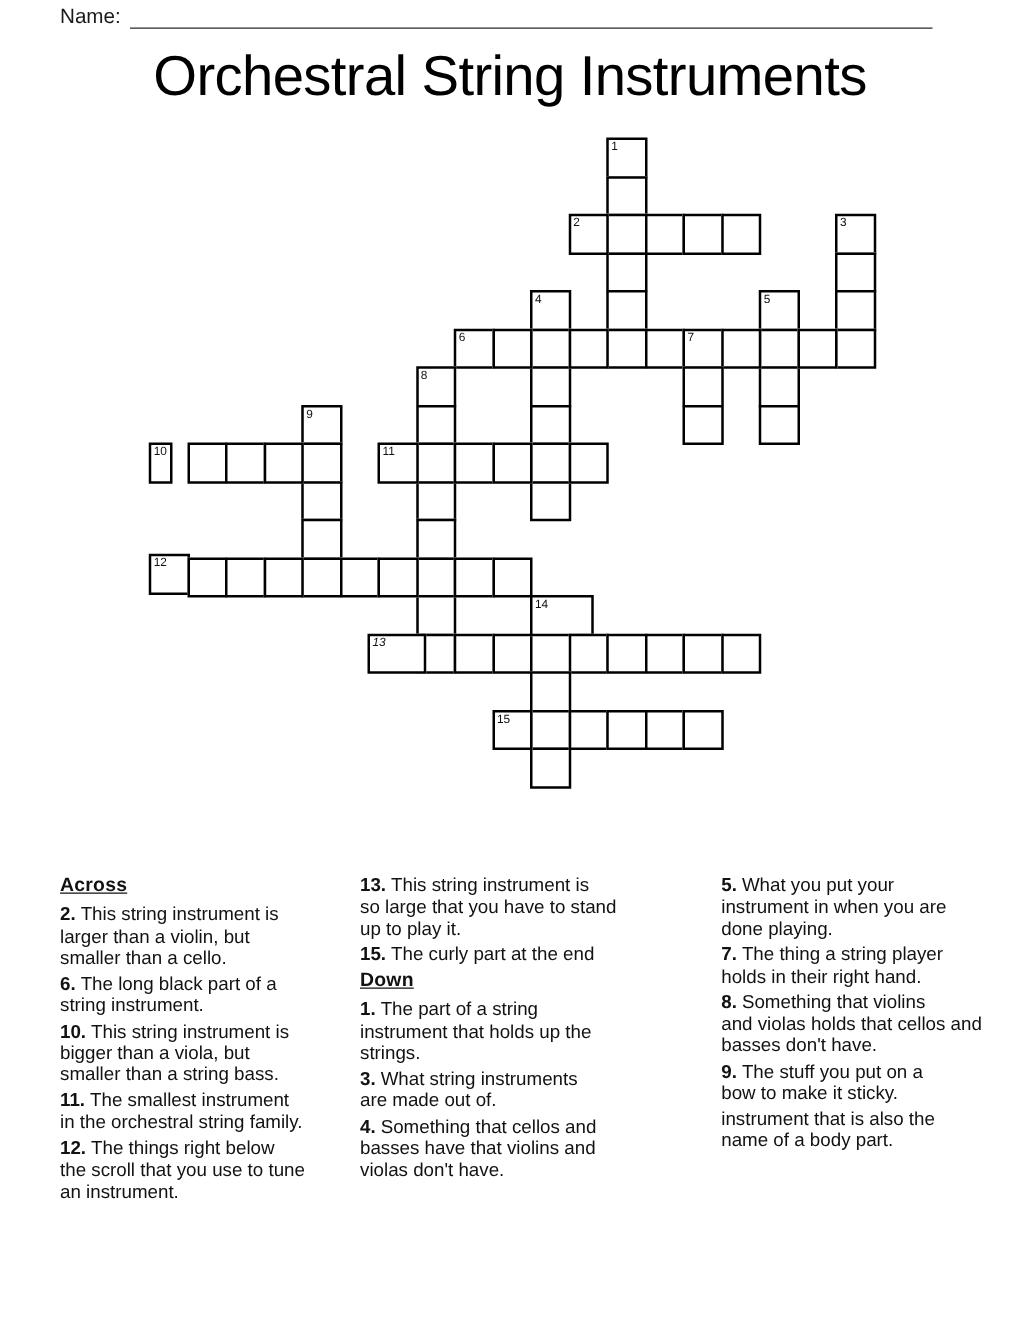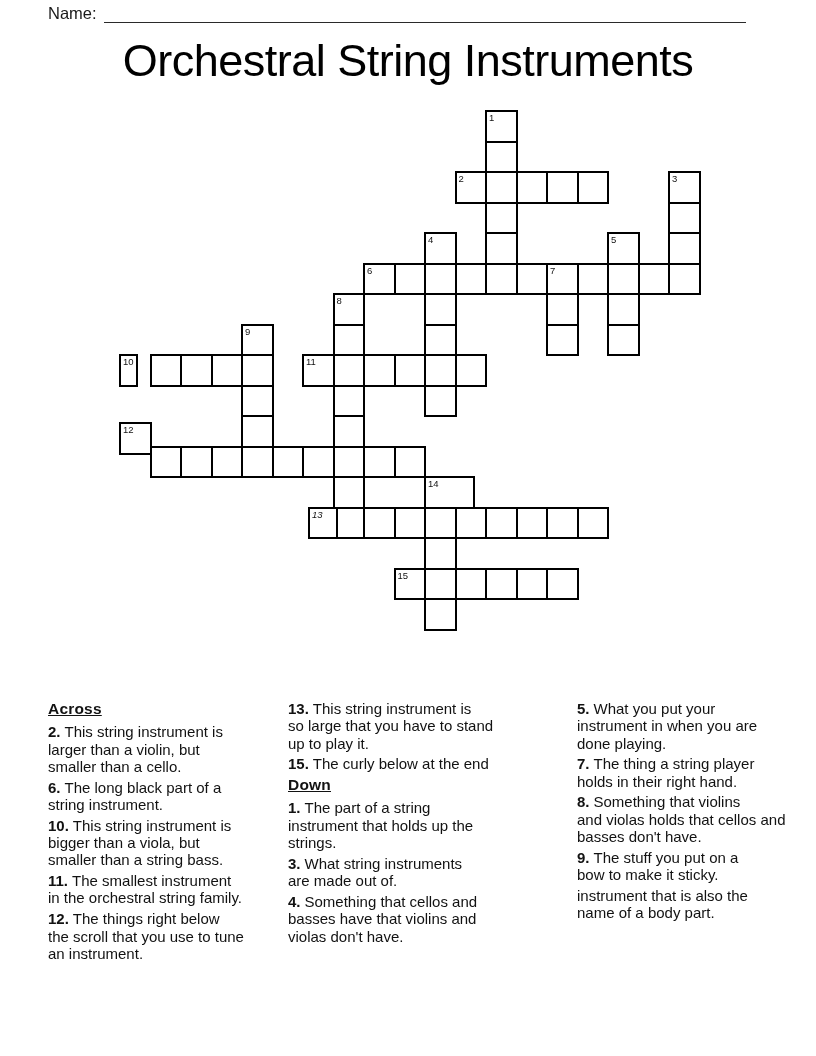--- a/index.html
+++ b/index.html
@@ -120,31 +120,31 @@
     </div>
     <div class="cell" style="left: 149.5px; top: 354px; width: 32.5px; height: 32.5px; border-color: rgb(0, 0, 0);"></div>
     <div class="cell" style="left: 180px; top: 354px; width: 32.5px; height: 32.5px; border-color: rgb(0, 0, 0);"></div>
     <div class="cell" style="left: 210.5px; top: 354px; width: 32.5px; height: 32.5px; border-color: rgb(0, 0, 0);"></div>
     <div class="cell" style="left: 302px; top: 354px; width: 32.5px; height: 32.5px; border-color: rgb(0, 0, 0);">
       <span class="cellnum">11</span>
     </div>
     <div class="cell" style="left: 363px; top: 354px; width: 32.5px; height: 32.5px; border-color: rgb(0, 0, 0);"></div>
     <div class="cell" style="left: 393.5px; top: 354px; width: 32.5px; height: 32.5px; border-color: rgb(0, 0, 0);"></div>
     <div class="cell" style="left: 454.5px; top: 354px; width: 32.5px; height: 32.5px; border-color: rgb(0, 0, 0);"></div>
-    <div class="cell" style="left: 119px; top: 422px; width: 32.5px; height: 32.5px; border-color: rgb(0, 0, 0); text-decoration: underline;">
+    <div class="cell" style="left: 119px; top: 443px; width: 32.5px; height: 32.5px; border-color: rgb(0, 0, 0); text-decoration: underline;">
       <span class="cellnum">12</span>
     </div>
     <div class="cell" style="left: 149.5px; top: 445.5px; width: 32.5px; height: 32.5px; border-color: rgb(0, 0, 0);"></div>
     <div class="cell" style="left: 180px; top: 445.5px; width: 32.5px; height: 32.5px; border-color: rgb(0, 0, 0);"></div>
     <div class="cell" style="left: 210.5px; top: 445.5px; width: 32.5px; height: 32.5px; border-color: rgb(0, 0, 0);"></div>
     <div class="cell" style="left: 271.5px; top: 445.5px; width: 32.5px; height: 32.5px; border-color: rgb(0, 0, 0);"></div>
     <div class="cell" style="left: 302px; top: 445.5px; width: 32.5px; height: 32.5px; border-color: rgb(0, 0, 0);"></div>
     <div class="cell" style="left: 363px; top: 445.5px; width: 32.5px; height: 32.5px; border-color: rgb(0, 0, 0);"></div>
     <div class="cell" style="left: 393.5px; top: 445.5px; width: 32.5px; height: 32.5px; border-color: rgb(0, 0, 0);"></div>
-    <div class="cell" style="left: 308px; top: 506.5px; width: 30px; height: 32.5px; border-color: rgb(0, 0, 0); font-style: italic;">
+    <div class="cell" style="left: 294px; top: 506.5px; width: 47px; height: 32.5px; border-color: rgb(0, 0, 0); font-style: italic;">
       <span class="cellnum">13</span>
     </div>
     <div class="cell" style="left: 363px; top: 506.5px; width: 32.5px; height: 32.5px; border-color: rgb(0, 0, 0);"></div>
     <div class="cell" style="left: 393.5px; top: 506.5px; width: 32.5px; height: 32.5px; border-color: rgb(0, 0, 0);"></div>
     <div class="cell" style="left: 424px; top: 476px; width: 51px; height: 32.5px; border-color: rgb(0, 0, 0);">
       <span class="cellnum">14</span>
     </div>
     <div class="cell" style="left: 454.5px; top: 506.5px; width: 32.5px; height: 32.5px; border-color: rgb(0, 0, 0);"></div>
     <div class="cell" style="left: 485px; top: 506.5px; width: 32.5px; height: 32.5px; border-color: rgb(0, 0, 0);"></div>
     <div class="cell" style="left: 515.5px; top: 506.5px; width: 32.5px; height: 32.5px; border-color: rgb(0, 0, 0);"></div>
@@ -188,21 +188,21 @@
       <div><span>an instrument.</span></div>
     </div>
   </div>
 <div class="clue-col" id="clue-col-2">
     <div class="clue">
       <div><span class="cnum">13.</span><span>This string instrument is</span></div>
       <div><span>so large that you have to stand</span></div>
       <div><span>up to play it.</span></div>
     </div>
     <div class="clue">
-      <div><span class="cnum">15.</span><span>The curly below at the end</span></div>
+      <div><span class="cnum">15.</span><span>The curly part at the end</span></div>
     </div>
     <div class="clue-head">Down</div>
     <div class="clue">
       <div><span class="cnum">1.</span><span>The part of a string</span></div>
       <div><span>instrument that holds up the</span></div>
       <div><span>strings.</span></div>
     </div>
     <div class="clue">
       <div><span class="cnum">3.</span><span>What string instruments</span></div>
       <div><span>are made out of.</span></div>

